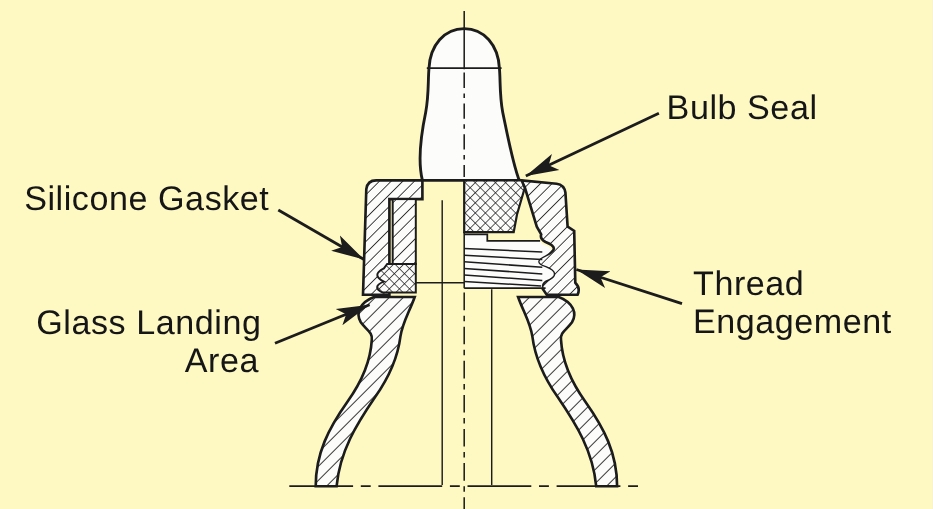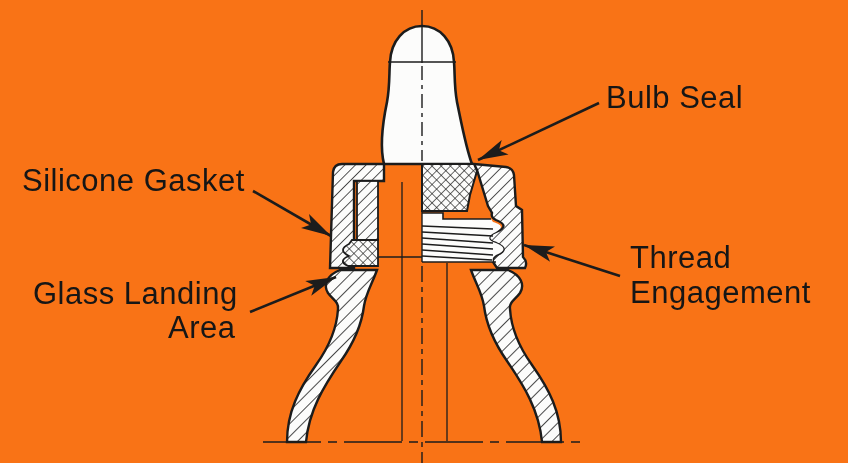--- a/index.html
+++ b/index.html
@@ -1,18 +1,18 @@
 <!DOCTYPE html>
 <html><head>
 <meta charset="utf-8">
 <style>
   html,body{margin:0;padding:0;background:#e9e9e9;}
   .stage{
     width:848px;height:463px;position:relative;margin:0 auto;
-    background:#f97316;overflow:hidden;
+    background:#fef9c3;overflow:hidden;
     font-family:"Liberation Sans", sans-serif;
   }
   svg{display:block}
   .lbl{
     font-family:"Liberation Sans", sans-serif;
     font-size:31px;
     fill:#161616;
     letter-spacing:0.5px;
   }
 </style>

